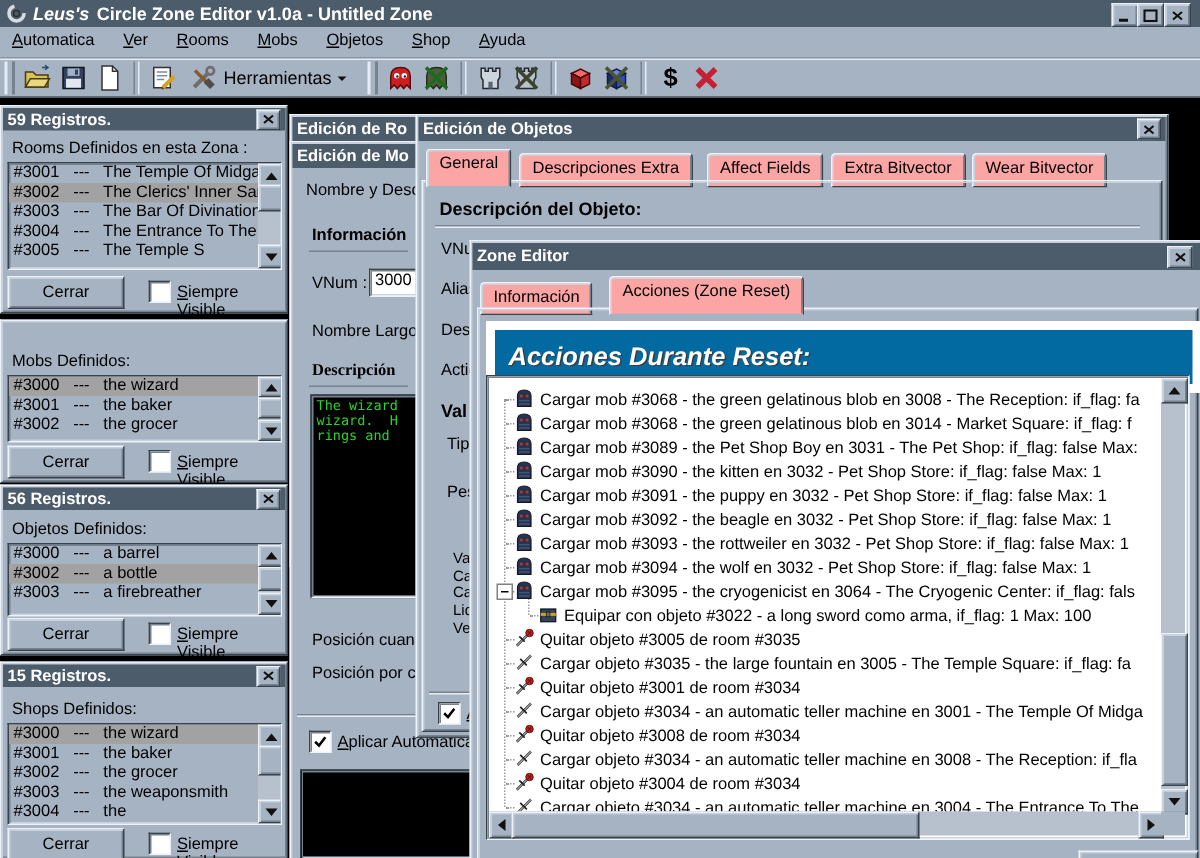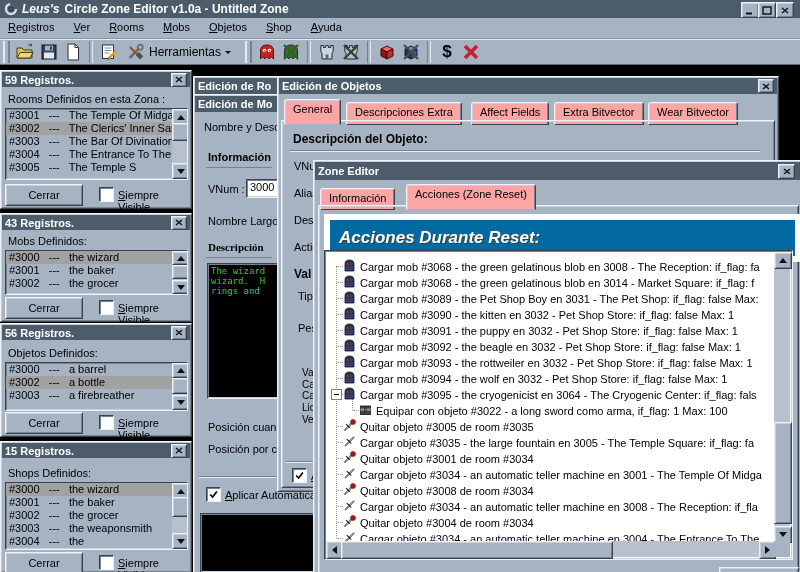--- a/index.html
+++ b/index.html
@@ -192,21 +192,21 @@
       <use href="#i-max"></use>
     </svg>
   </div>
 <div class="abs tbtn" style="left:776px;top:2px;width:16px;height:14px;">
     <svg width="8" height="7">
       <use href="#i-x"></use>
     </svg>
   </div>
 
 <div class="abs face" style="left:0;top:18px;width:800px;height:20px;border-bottom:1px solid #8894a1;">
-  <span class="menu-item">Registros</span>
+  <span class="menu-item">Automatica</span>
   <span class="menu-item">Ver</span>
   <span class="menu-item">Rooms</span>
   <span class="menu-item">Mobs</span>
   <span class="menu-item">Objetos</span>
   <span class="menu-item">Shop</span>
   <span class="menu-item">Ayuda</span>
 </div>
 
 <div class="abs face" style="left:0;top:39px;width:800px;height:24px;border-top:1px solid #e6ecf3;border-bottom:1px solid #5f6b77;display:flex;align-items:center;">
   <span class="grip"></span>
@@ -534,28 +534,20 @@
           <span class="arr down"></span>
         </div>
     </div>
   </div>
   <div class="abs btn" style="left:4px;top:113px;width:76px;height:20px;">Cerrar</div>
   <div class="abs checkbox" style="left:98px;top:116px;"></div>
   <div class="abs cb-label" style="left:117px;top:118px;">Siempre Visible</div>
 </div>
 
 <div class="abs face raised" style="left:0;top:213px;width:190px;height:107px;z-index:5;">
-  <div class="titlebar" style="height:15px;margin:1px;font-size:11px;justify-content:space-between;">
-    <span>43 Registros.</span>
-    <span class="tbtn" style="width:14px;height:12px;">
-        <svg width="8" height="7">
-          <use href="#i-x"></use>
-        </svg>
-      </span>
-  </div>
   <div class="abs" style="left:7px;top:21px;">Mobs Definidos:</div>
   <div class="abs sunken listbox" style="left:4px;top:36px;width:181px;height:43px;">
     <div class="lrow sel">#3000   ---   the wizard</div>
     <div class="lrow">#3001   ---   the baker</div>
     <div class="lrow">#3002   ---   the grocer</div>
     <div class="abs vscroll" style="right:0;top:0;width:15px;height:41px;">
       <div class="abs sb-btn" style="left:0;top:0;width:15px;height:12px;">
           <span class="arr up"></span>
         </div>
       <div class="abs thumb" style="left:0;top:14px;width:15px;height:12px;"></div>

